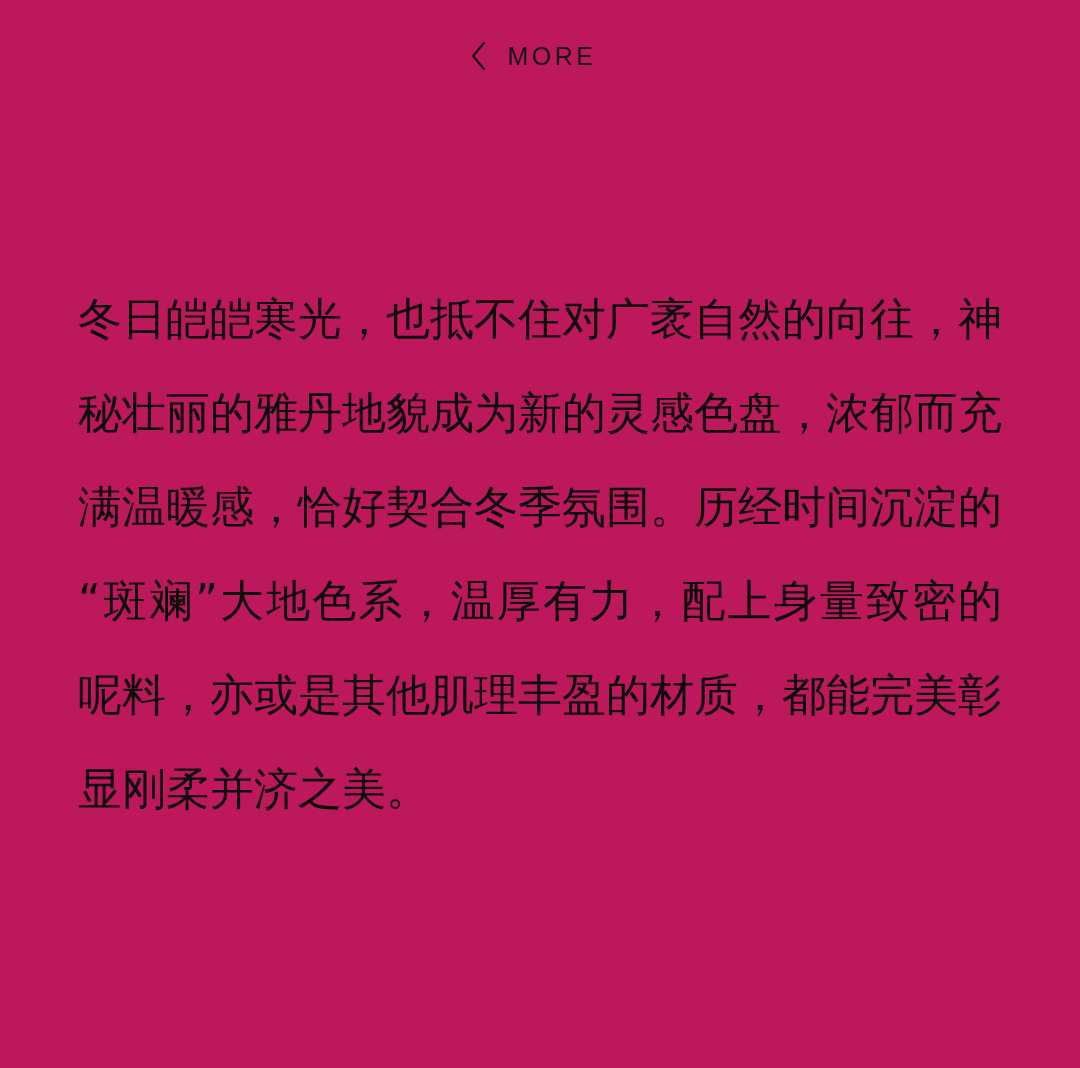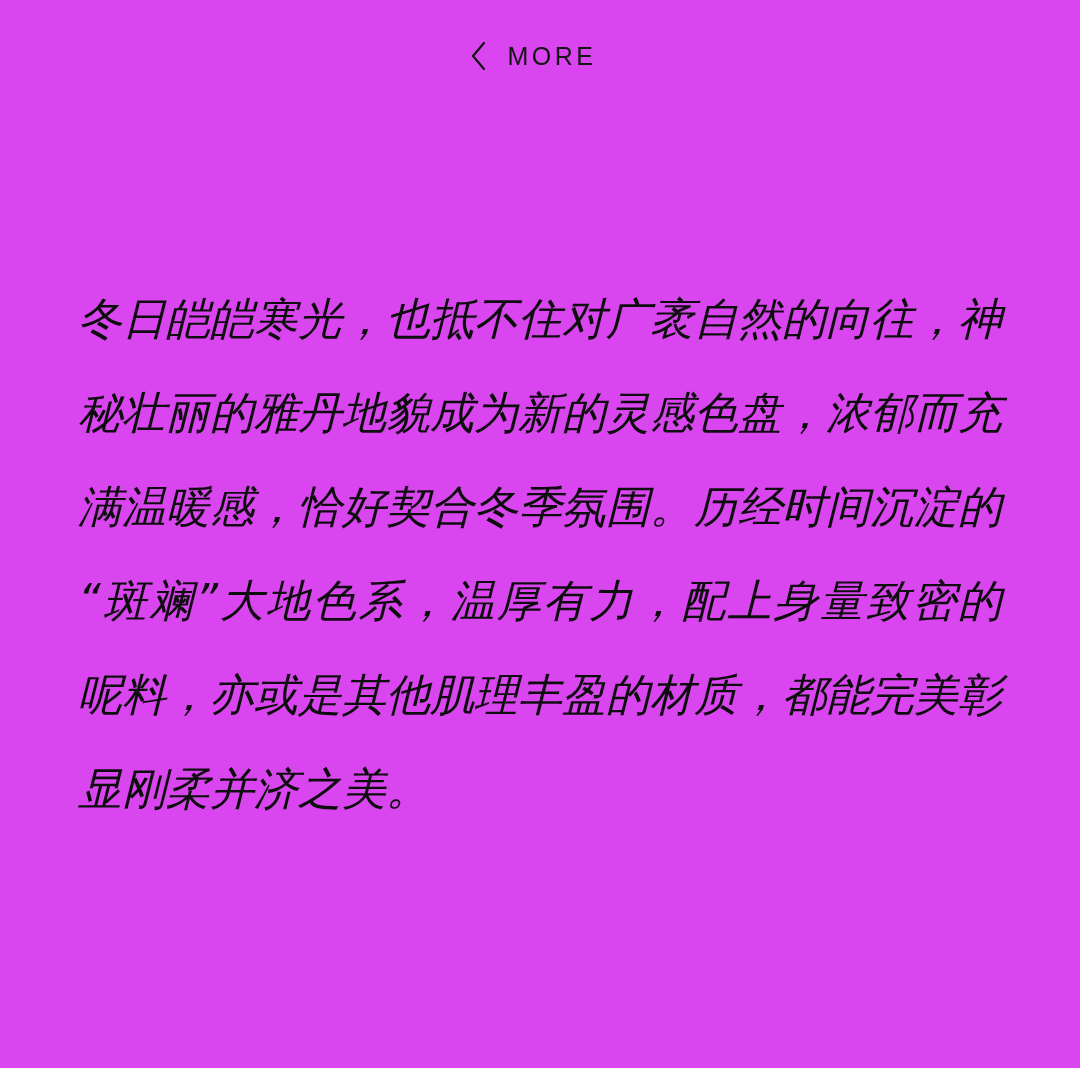--- a/index.html
+++ b/index.html
@@ -15,21 +15,21 @@
     overflow: hidden;
     position: relative;
   }
 
   .page {
     width: 1080px;
     height: 1068px;
     display: flex;
     flex-direction: column;
     align-items: flex-start;
-    background: #d946ef;
+    background: #be185d;
   }
 
   
   .header {
     width: 100%;
     height: 112px;
     display: flex;
     align-items: center;
     justify-content: center;
     box-sizing: border-box;
@@ -75,21 +75,20 @@
     line-height: 94px;
     color: #0d0d0d;
     font-weight: 400;
     text-align: justify;
     text-justify: inter-ideograph;
     letter-spacing: 0px;
     font-family: "DejaVu Sans", "Liberation Sans", sans-serif;
     margin: 0;
     white-space: pre-wrap;
     word-break: break-all;
-    font-style: italic;
   }
 </style>
 </head>
 <body>
 
 <div class="page">
 
   <div class="header">
     <div class="header-inner">
       <span class="back-icon">

